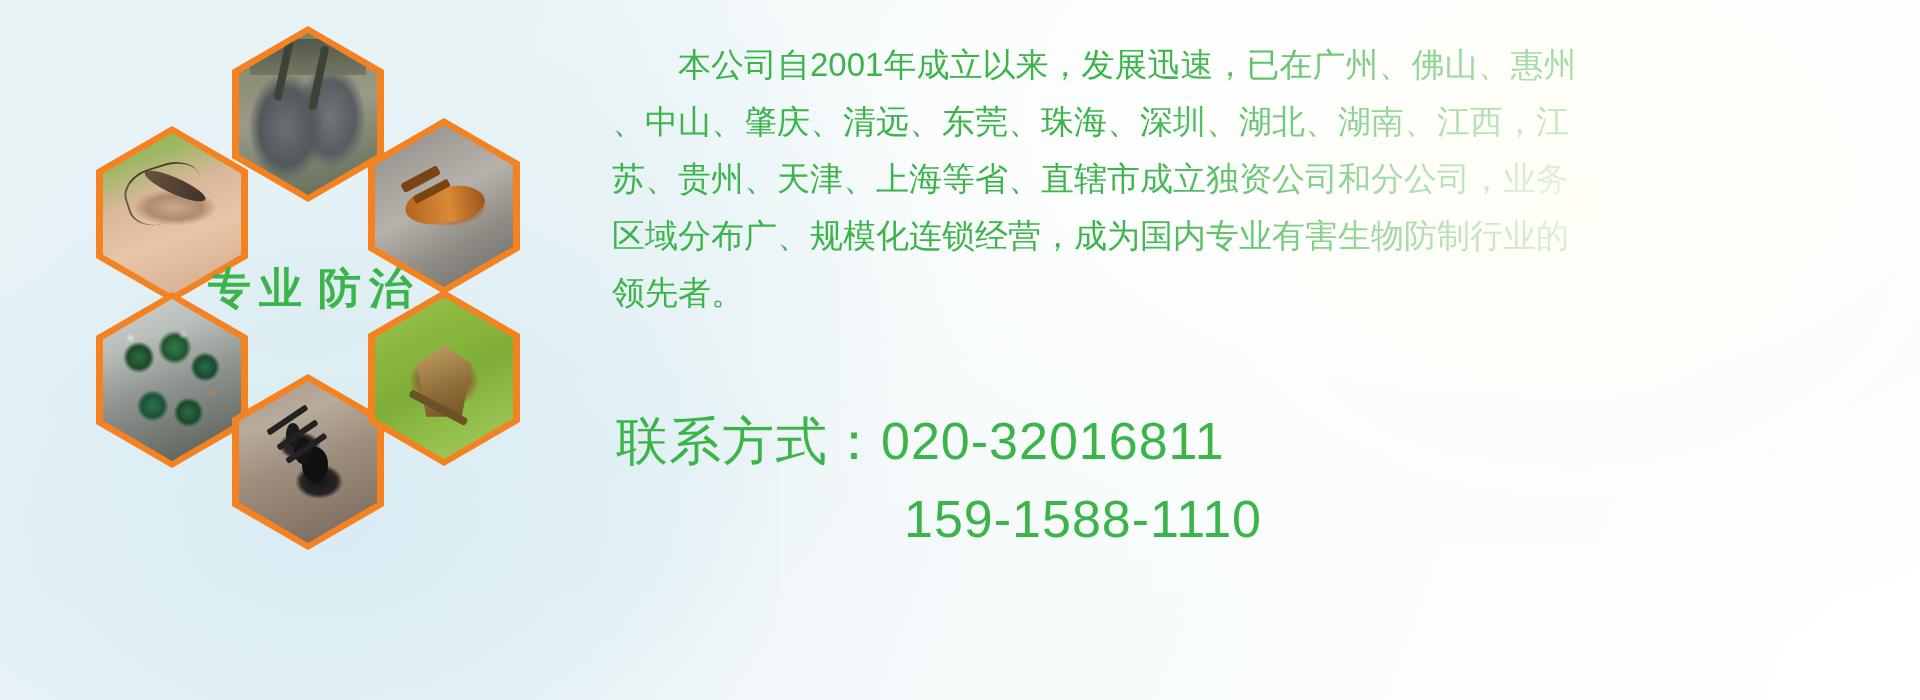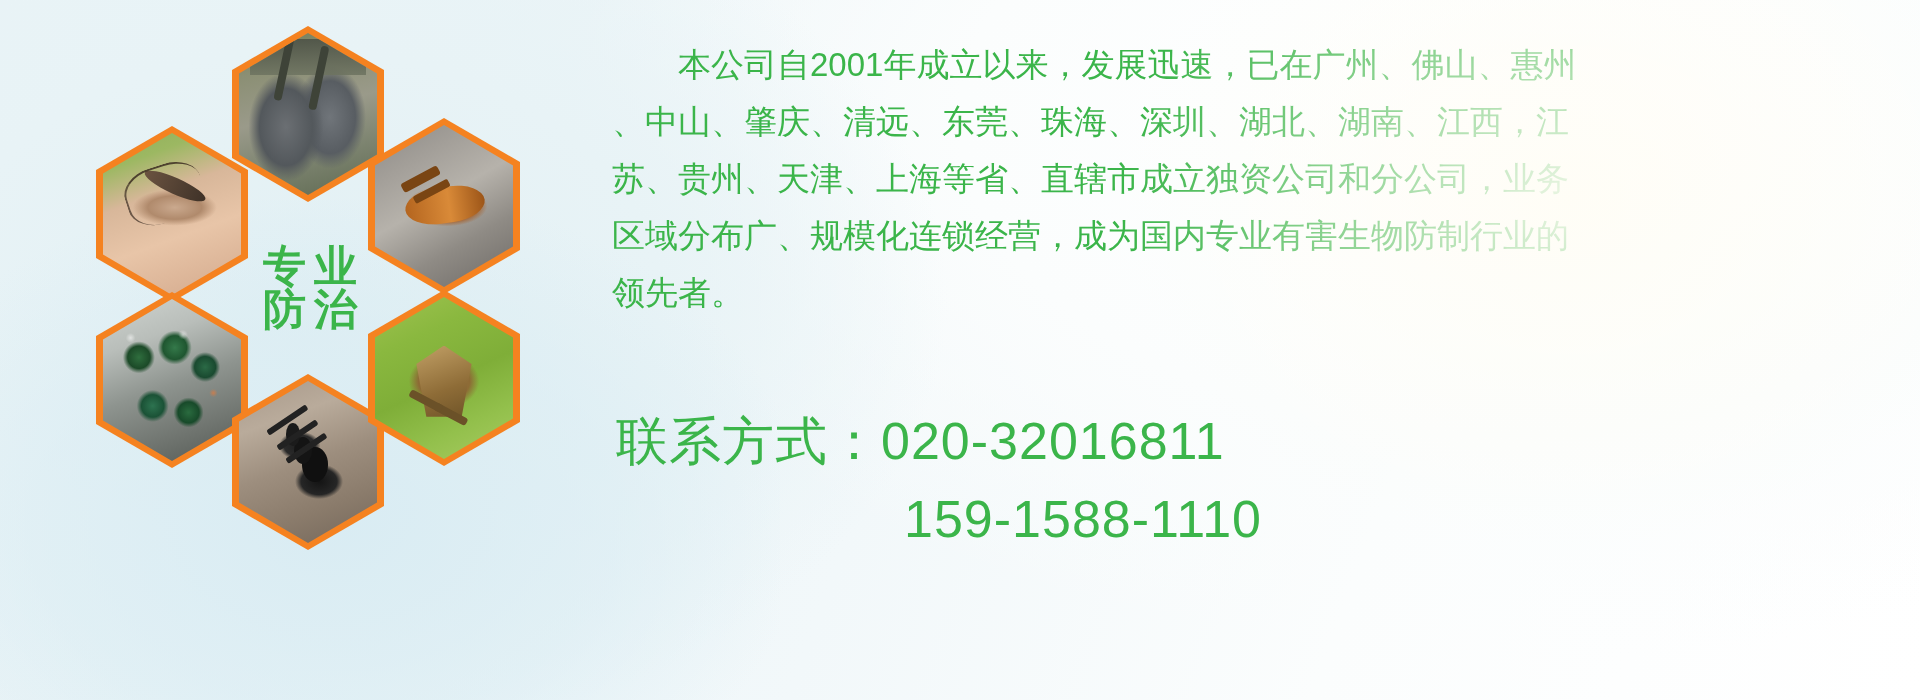--- a/index.html
+++ b/index.html
@@ -143,21 +143,21 @@
   
   .h-mosq   {left:0px;   top:118px;}
   .h-rats   {left:136px; top:18px;}
   .h-roach  {left:272px; top:110px;}
   .h-flies  {left:0px;   top:284px;}
   .h-ant    {left:136px; top:366px;}
   .h-bug    {left:272px; top:282px;}
 
   #combText{
     position:absolute;left:150px;top:196px;width:128px;height:168px;
-    display:flex;flex-direction:column;align-items:center;justify-content:center;
+    display:flex;align-items:center;justify-content:center;
   }
   .combword{
     color:#3bb54a;font-weight:bold;font-size:43px;letter-spacing:8px;
     line-height:1;text-indent:8px;white-space:nowrap;
   }
 
   
   #copy{
     position:absolute;left:612px;top:36px;width:1300px;
   }

